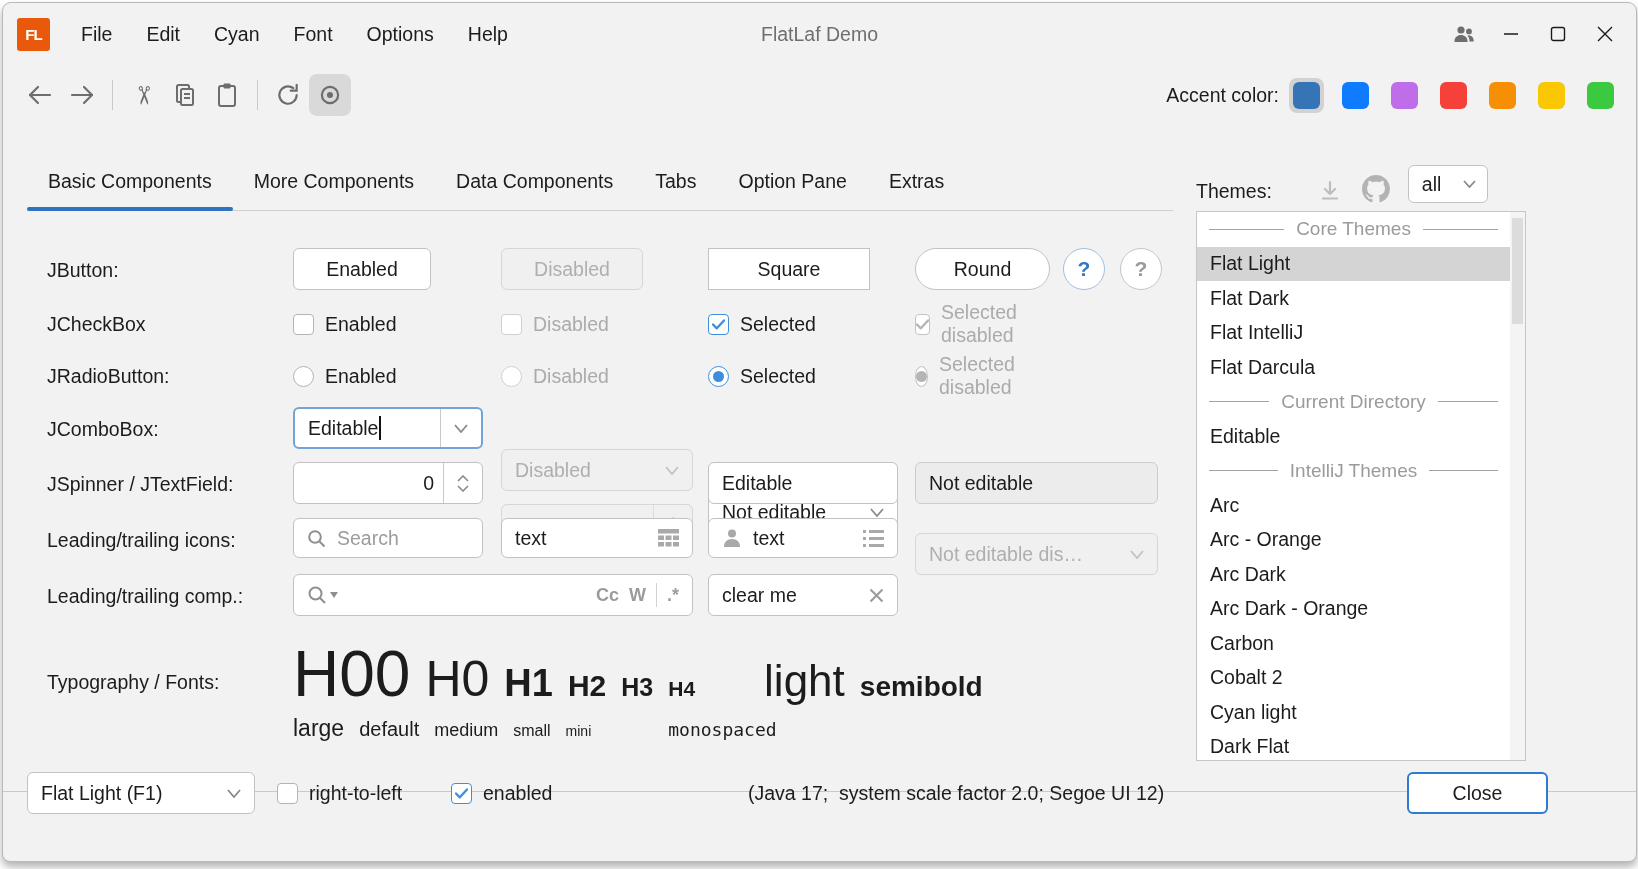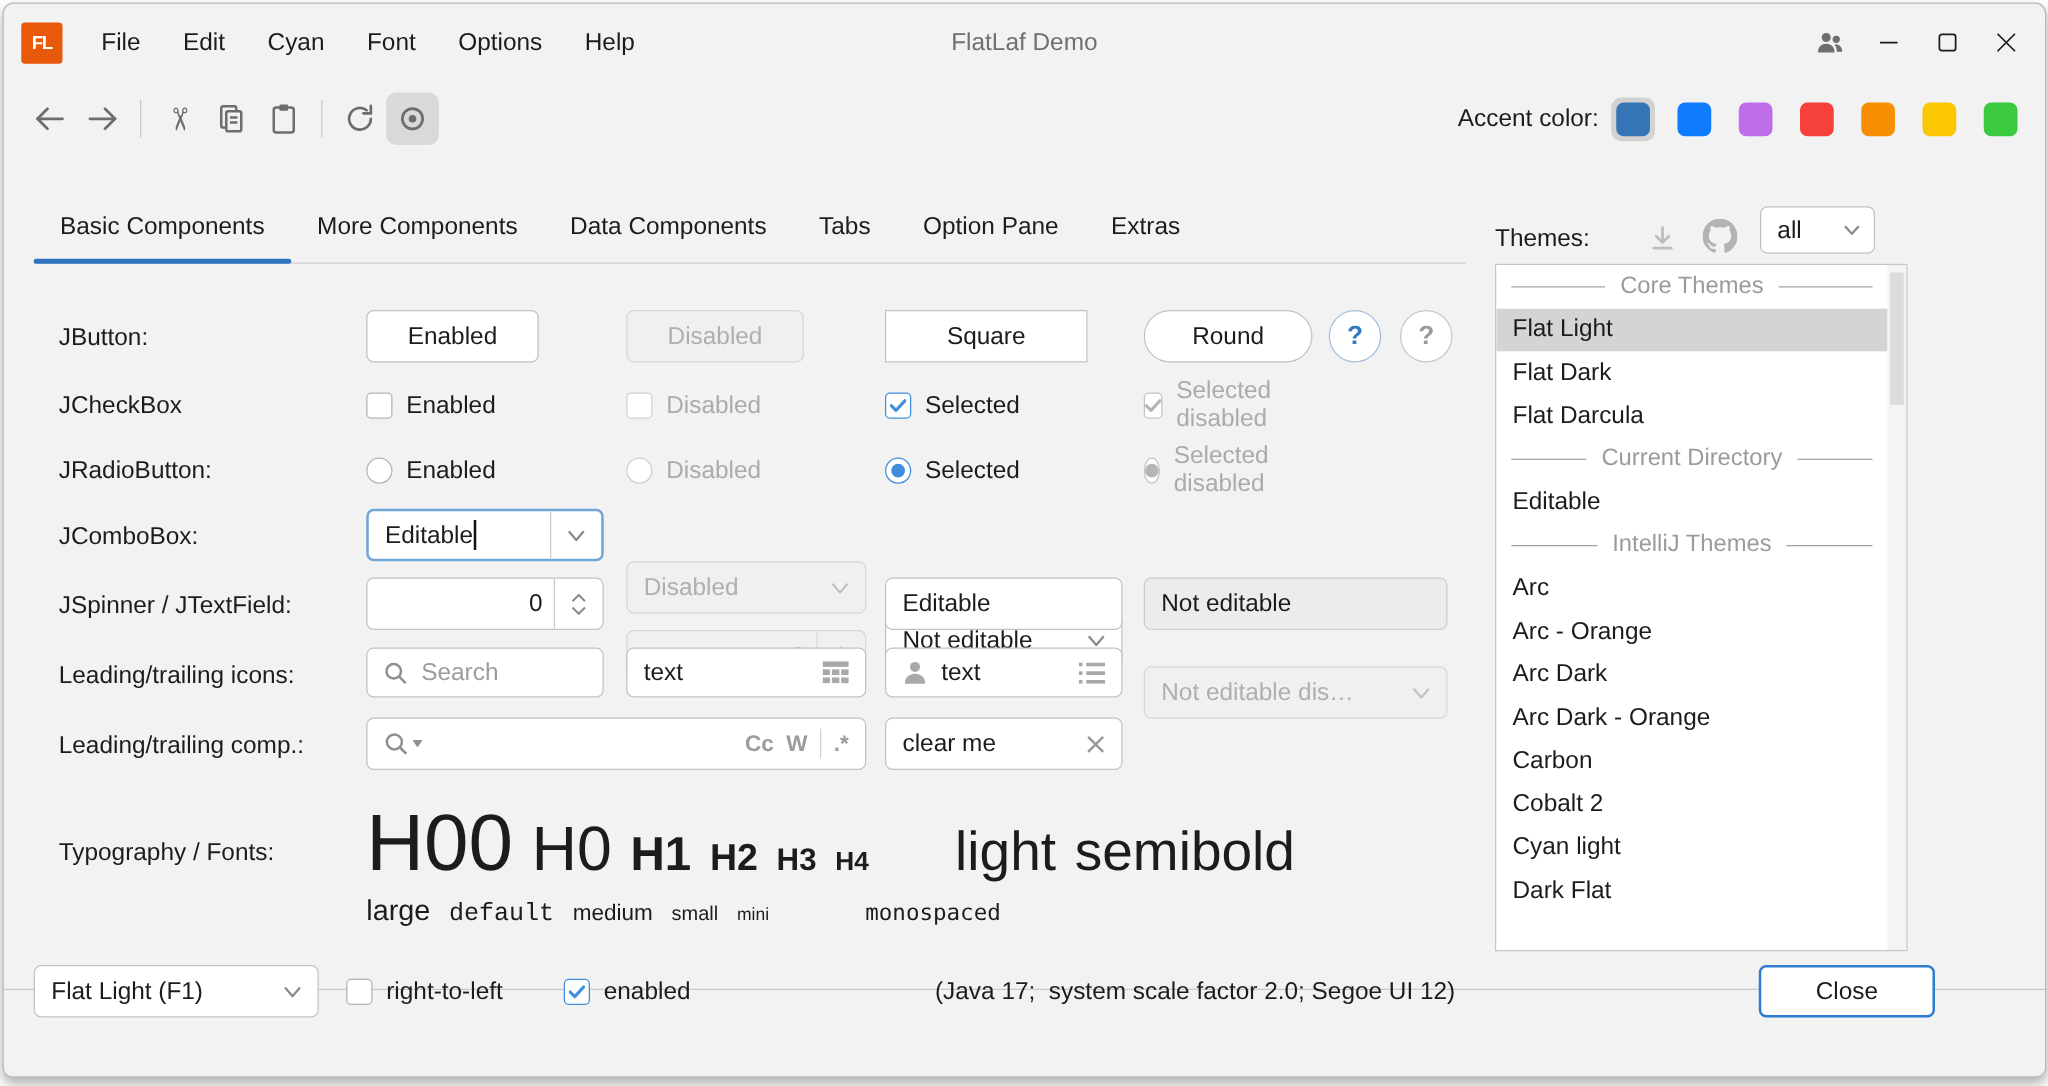--- a/index.html
+++ b/index.html
@@ -31,21 +31,21 @@
   .swatch-sel{background:#d2d2d2;border-radius:8px;padding:4px;margin:-4px;display:flex;}
 
   
   .tabbar{position:absolute;left:24px;top:151px;width:1146px;height:56px;display:flex;border-bottom:1px solid #cfcfcf;}
   .tab{position:relative;padding:0 21px;font-size:19.5px;line-height:54px;}
   .tab.active::after{content:"";position:absolute;left:0;right:0;bottom:-1px;height:4px;background:#2f73bf;border-radius:2px;}
 
   
   .themes-head{position:absolute;left:1193px;top:152px;width:340px;height:48px;display:flex;align-items:flex-end;}
   .themes-label{font-size:19.5px;}
-  .mini-combo{position:relative;width:92px;height:38px;background:#fff;border:1px solid #c2c2c2;border-radius:6px;
+  .mini-combo{position:relative;width:80px;height:38px;background:#fff;border:1px solid #c2c2c2;border-radius:6px;
     display:flex;align-items:center;padding-left:13px;font-size:19.5px;box-sizing:border-box;}
   .mini-combo svg{position:absolute;right:11px;top:14px;}
   .themes-list{position:absolute;left:1193px;top:208px;width:330px;height:550px;background:#fff;
     border:1px solid #c6c6c6;box-sizing:border-box;overflow:hidden;}
   .tl-inner{position:absolute;left:0;top:0;right:15px;bottom:0;}
   .tl-row{height:34.5px;display:flex;align-items:center;padding-left:13px;font-size:19.5px;}
   .tl-row.selected{background:#d4d4d4;}
   .tl-sep{height:34.5px;display:flex;align-items:center;color:#9b9b9b;font-size:19px;padding:0 12px;}
   .tl-sep::before,.tl-sep::after{content:"";flex:1;height:1px;background:#a3a3a3;}
   .tl-sep::before{margin-right:12px;}
@@ -101,22 +101,22 @@
   .spacer{flex:1;}
   .srch-ops{display:flex;align-items:center;gap:10px;color:#9b9b9b;font-weight:bold;font-size:18px;}
   .srch-div{width:1px;height:24px;background:#d2d2d2;}
 
   
   .typo1{position:absolute;left:290px;top:634px;display:flex;align-items:baseline;gap:15px;}
   .typo2{position:absolute;left:290px;top:712px;display:flex;align-items:baseline;gap:15px;}
   .h00{font-size:64px;}.h0{font-size:50px;}.h1{font-size:38px;font-weight:bold;}
   .h2{font-size:30px;font-weight:bold;}.h3{font-size:25px;font-weight:bold;}.h4{font-size:21px;font-weight:bold;}
   .tlight{font-size:44px;font-weight:300;margin-left:54px;}
-  .tsemi{font-size:44px;font-weight:normal;}
-  .tlarge{font-size:23px;}.tdefault{font-size:20px;font-family:Liberation Mono, monospace;}.tmedium{font-size:18px;}
+  .tsemi{font-size:28px;font-weight:bold;}
+  .tlarge{font-size:23px;}.tdefault{font-size:20px;}.tmedium{font-size:18px;}
   .tsmall{font-size:16px;}.tmini{font-size:14px;}
   .tmono{font-size:18px;font-family:"DejaVu Sans Mono","Liberation Mono",monospace;margin-left:62px;}
 
   
   .statussep{position:absolute;left:0;right:0;top:788px;height:1px;background:#c9c9c9;}
   .status-combo{position:absolute;left:24px;top:769px;width:228px;}
   .sb-ck-rtl{position:absolute;left:274px;top:775px;}
   .sb-ck-en{position:absolute;left:448px;top:775px;}
   .sb-info{position:absolute;left:745px;top:779px;font-size:19.5px;white-space:pre;}
   .close-btn{position:absolute;left:1404px;top:769px;width:141px;height:42px;background:#fff;
@@ -266,20 +266,21 @@
     </span>
   </div>
 
   <div class="themes-list">
     <div class="tl-inner">
       <div class="tl-sep">
           <span>Core Themes</span>
         </div>
       <div class="tl-row selected">Flat Light</div>
       <div class="tl-row">Flat Dark</div>
+      <div class="tl-row">Flat IntelliJ</div>
       <div class="tl-row">Flat Darcula</div>
       <div class="tl-sep">
           <span>Current Directory</span>
         </div>
       <div class="tl-row">Editable</div>
       <div class="tl-sep">
           <span>IntelliJ Themes</span>
         </div>
       <div class="tl-row">Arc</div>
       <div class="tl-row">Arc - Orange</div>

